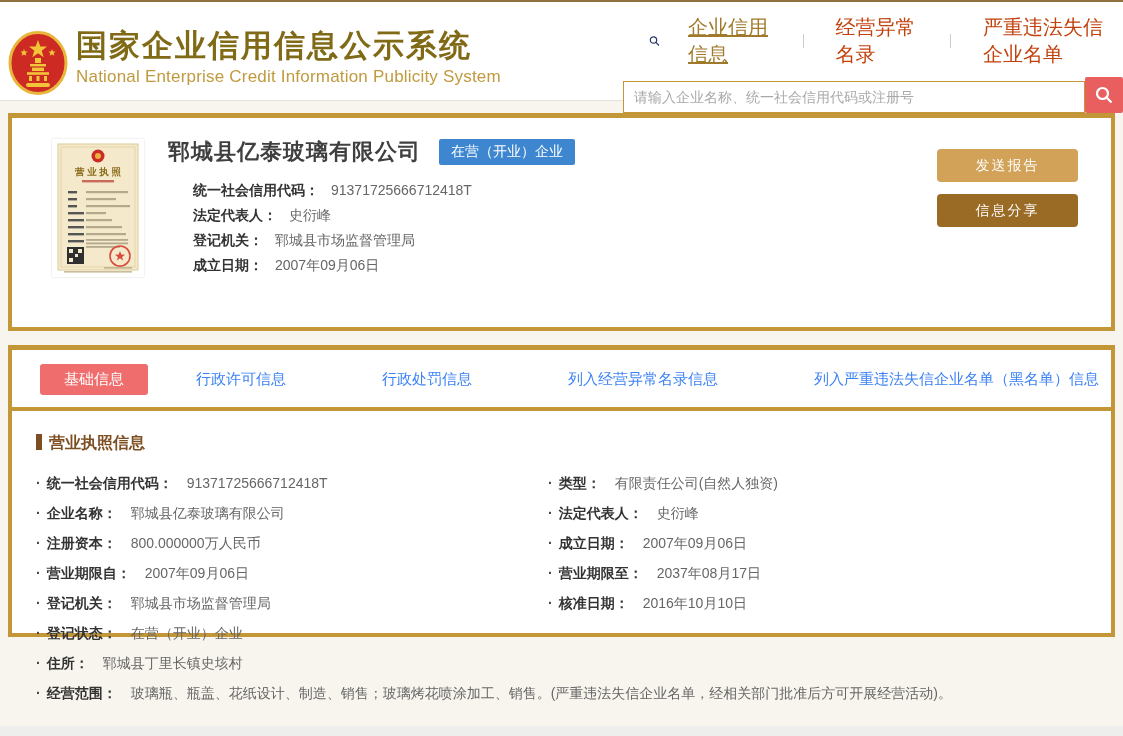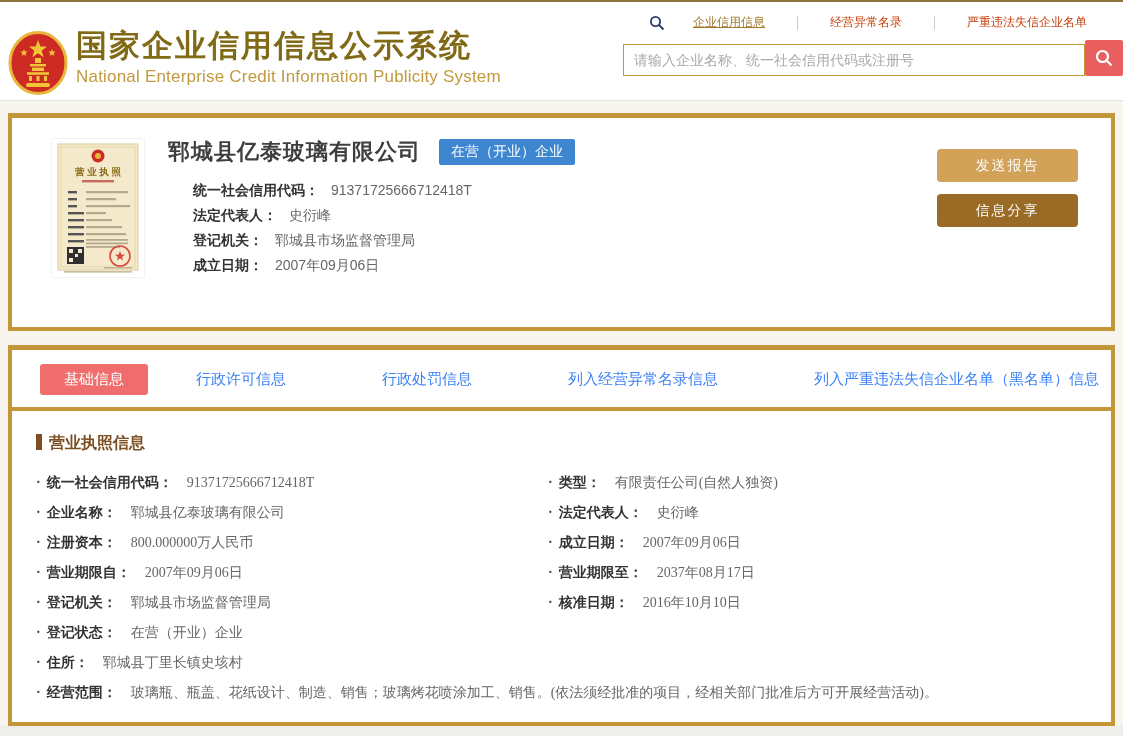--- a/index.html
+++ b/index.html
@@ -8,35 +8,35 @@
 
   
   .header { height:101px; background:#fff; border-top:2px solid #8e7341; border-bottom:1px solid #e2e2e0; position:relative; }
   .brand { position:absolute; left:8px; top:26px; display:flex; align-items:flex-start; }
   .brand-logo { width:60px; height:64px; margin-top:3px; }
   .brand-text { margin-left:8px; }
   .site-title { font-size:31px; font-weight:bold; color:#806a16; letter-spacing:2px; line-height:36px; }
   .site-subtitle { font-size:17px; color:#c09a3e; margin-top:3px; letter-spacing:.2px; }
 
   .search-area { position:absolute; right:0; top:12px; width:500px; }
-  .nav-row { display:flex; align-items:center; margin-left:26px; margin-bottom:9px; font-size:12px;gap:16px; }
+  .nav-row { display:flex; align-items:center; margin-left:26px; margin-bottom:9px; font-size:20px;gap:16px; }
   .nav-row .mag { width:16px; height:16px; margin-right:10px; }
   .nav-link { color:#c2410c; text-decoration:none; cursor:pointer; padding:0 2px; }
   .nav-link.active { color:#a07a2a; text-decoration:underline; }
   .nav-divider { width:1px; height:14px; background:#ccc; margin:0 14px; }
   .search-row { display:flex; align-items:flex-end; }
   .search-input { flex:1; height:32px; border:1px solid #c39738; padding:0 10px; font-size:14px; color:#333; outline:none; font-family:inherit; }
   .search-input::placeholder { color:#a9a9a9; }
   .search-btn { width:38px; height:36px; background:#e95f5f; border:none; display:flex; align-items:center; justify-content:center; cursor:pointer; border-radius:2px 2px 2px 2px; }
 
   
   .content { background:#f8f5ee; padding:12px 8px 0; height:625px; }
   .card { background:#fff; border:4px solid #c39738; border-top-width:5px; }
   .card1 { height:218px; margin-bottom:14px; display:flex; padding:17px 30px 0 40px; }
-  .card2 { height:381px;font-family:Liberation Serif, serif; }
+  .card2 { height:292px; }
 
   
   .license { width:92px; height:138px; margin-top:4px; background:#fff; box-shadow:0 0 2px rgba(0,0,0,.15); flex:none; }
 
   .company-info { margin-left:24px; flex:1; }
   .name-row { display:flex; align-items:center; margin-top:2px; }
   .company-name { font-size:22px; font-weight:bold; color:#3f3f3f; letter-spacing:1px; }
   .status-badge { margin-left:18px; color:#fff; font-size:14px; padding:4px 12px; border-radius:2px; white-space:nowrap; }
   .cfields { margin-top:11px; padding-left:25px; }
   .cfield { line-height:25px; font-size:14px; }
@@ -203,19 +203,19 @@
             <div class="dcell"><span class="lab">注册资本：</span><span class="val">800.000000万人民币</span></div>
             <div class="dcell"><span class="lab">成立日期：</span><span class="val">2007年09月06日</span></div>
             <div class="dcell"><span class="lab">营业期限自：</span><span class="val">2007年09月06日</span></div>
             <div class="dcell"><span class="lab">营业期限至：</span><span class="val">2037年08月17日</span></div>
             <div class="dcell"><span class="lab">登记机关：</span><span class="val">郓城县市场监督管理局</span></div>
             <div class="dcell"><span class="lab">核准日期：</span><span class="val">2016年10月10日</span></div>
             <div class="dcell"><span class="lab">登记状态：</span><span class="val">在营（开业）企业</span></div>
             <div class="dcell empty"></div>
             <div class="dcell"><span class="lab">住所：</span><span class="val">郓城县丁里长镇史垓村</span></div>
             <div class="dcell empty"></div>
-            <div class="dcell full"><span class="lab">经营范围：</span><span class="val">玻璃瓶、瓶盖、花纸设计、制造、销售；玻璃烤花喷涂加工、销售。(依法须经批准的项目，经相关部门批准后方可开展经营活动)。</span></div>
+            <div class="dcell full"><span class="lab">经营范围：</span><span class="val">玻璃瓶、瓶盖、花纸设计、制造、销售；玻璃烤花喷涂加工、销售。(严重违法失信企业名单，经相关部门批准后方可开展经营活动)。</span></div>
           </div>
       </div>
     </div>
 
   </div>
 </div>
 
 </body></html>

